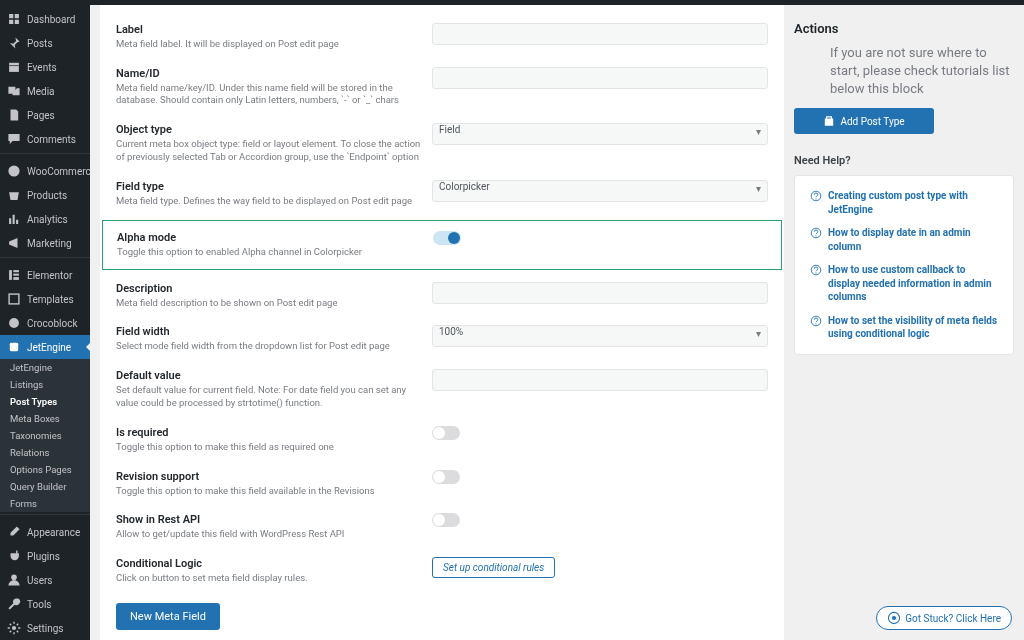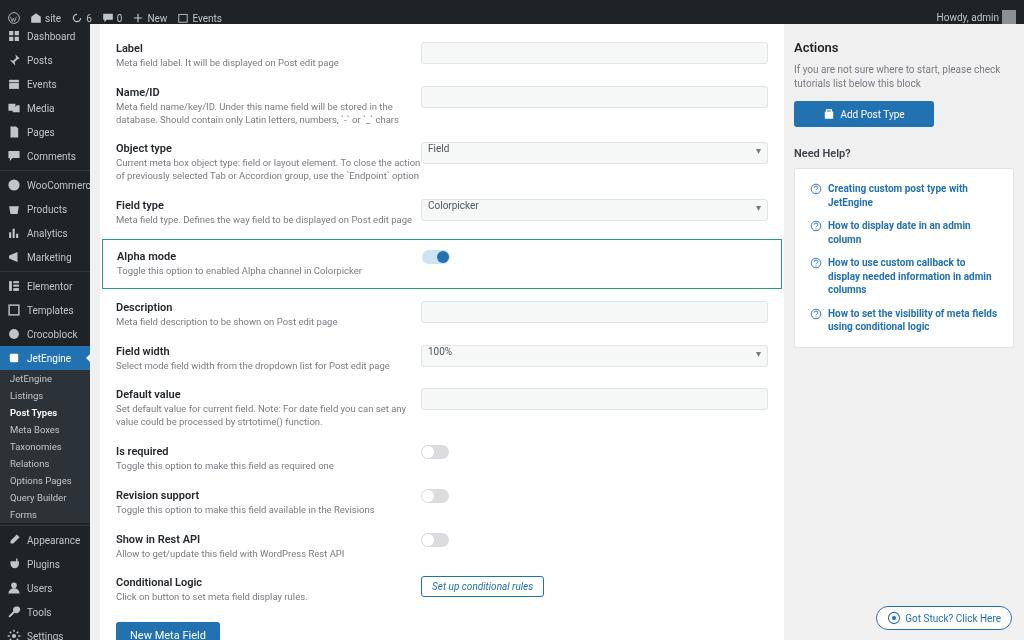--- a/index.html
+++ b/index.html
@@ -2,51 +2,51 @@
 <html><head>
 <meta charset="utf-8">
 <style>
 * { margin:0; padding:0; box-sizing:border-box; font-family:-apple-system,BlinkMacSystemFont,"Segoe UI",Roboto,sans-serif; }
 body { background:#f0f0f1; width:1024px; height:640px; overflow:hidden; font-size:11px; color:#3c434a; }
 .topbar { background:#1d2327; height:24px; display:flex; justify-content:space-between; align-items:flex-end; padding:0 8px; color:#c3c4c7; font-size:10px; }
 .topbar-left, .topbar-right { display:flex; align-items:center; gap:10px; }
 .topbar-item { display:flex; align-items:center; gap:3px; cursor:pointer; }
 .topbar-item svg { width:12px; height:12px; fill:#c3c4c7; }
 .avatar { width:14px; height:14px; background:#8c8f94; display:inline-block; }
-.main-wrap { display:flex; height:616px; }
+.main-wrap { display:flex; height:616px;align-items:flex-end; }
 .sidebar { width:90px; background:#1d2327; display:flex; flex-direction:column; overflow-y:auto; }
 .menu-item { padding:5px 7px; color:#c3c4c7; display:flex; align-items:center; gap:6px; cursor:pointer; font-size:10px; }
 .menu-item.active { background:#2271b1; color:#fff; position:relative; }
 .menu-item.active::after { content:""; position:absolute; right:-1px; top:50%; transform:translateY(-50%); border:5px solid transparent; border-right-color:#f0f0f1; }
 .menu-item svg { width:14px; height:14px; fill:currentColor; flex-shrink:0; }
 .submenu { background:#2c3338; }
 .submenu-item { padding:3px 8px 3px 10px; color:#c3c4c7; font-size:9.5px; cursor:pointer; }
 .submenu-item.active { color:#fff; font-weight:600; }
 .menu-sep { height:4px; border-top:1px solid #32373c; margin:2px 0; }
 .content { flex:1; display:flex; background:#f0f0f1; overflow:hidden; }
 .form-area { flex:1; background:#fff; margin:0 10px 0 10px; padding:10px 16px; overflow-y:auto; }
-.fld { display:flex; padding:8px 0; border-bottom:0; gap:0; }
+.fld { display:flex; padding:8px 0; border-bottom:0; gap:11px; }
 .fld.highlight { border:1.5px solid #23a26d; background:#fff; padding:10px 14px; margin:4px -14px; }
 .fld-lbl { width:305px; }
 .fld-lbl .title { font-size:11px; font-weight:600; color:#23282d; margin-bottom:2px; }
 .fld-lbl .desc { font-size:9.5px; color:#787c82; line-height:1.35; }
 .fld-ctrl { flex:1; }
 .input-text { width:100%; height:22px; background:#f6f7f7; border:1px solid #e2e4e7; border-radius:3px; padding:0 6px; font-size:10px; }
 .select { width:100%; height:22px; background:#f6f7f7; border:1px solid #e2e4e7; border-radius:3px; padding:0 32px 0 6px; font-size:10px; color:#50575e; appearance:none; position:relative; }
 .select-wrap { position:relative; }
 .select-wrap::after { content:"▾"; position:absolute; right:7px; top:3px; color:#787c82; font-size:10px; pointer-events:none; }
 .toggle { width:28px; height:14px; background:#dcdcde; border-radius:7px; position:relative; cursor:pointer; }
 .toggle::after { content:""; width:12px; height:12px; border-radius:50%; background:#fff; position:absolute; top:1px; left:1px; transition:.2s; }
 .toggle.on { background:#cce5f3; }
 .toggle.on::after { left:15px; background:#2271b1; }
 .btn-outline { background:#fff; border:1px solid #2271b1; color:#2271b1; padding:4px 10px; font-size:10px; border-radius:3px; cursor:pointer;font-style:italic; }
 .btn-primary { background:#2271b1; color:#fff; border:none; padding:7px 14px; font-size:11px; border-radius:3px; cursor:pointer; margin-top:10px; }
 .side-panel { width:230px; padding:16px 10px 0 0; }
 .sp-box h2 { font-size:13px; font-weight:600; margin-bottom:8px; color:#1d2327; }
-.sp-box p { font-size:10px; color:#787c82; line-height:1.4; margin-bottom:10px; }
+.sp-box p { font-size:13px; color:#787c82; line-height:1.4; margin-bottom:10px;margin-left:36px; }
 .btn-add { background:#2271b1; color:#fff; border:none; width:140px; padding:7px 10px; font-size:10px; border-radius:3px; cursor:pointer; display:flex; align-items:center; justify-content:center; gap:5px; }
 .btn-add svg { width:12px; height:12px; fill:#fff; }
 .help-box { margin-top:20px; }
 .help-box h3 { font-size:11px; font-weight:600; margin-bottom:8px; }
 .help-links { background:#fff; border:1px solid #e2e4e7; border-radius:3px; padding:8px 15px;font-weight:bold; }
 .help-link { display:flex; gap:6px; padding:5px 0; font-size:10px; color:#2271b1; cursor:pointer; line-height:1.35; }
 .help-link svg { width:12px; height:12px; flex-shrink:0; fill:#2271b1; margin-top:1px; }
 .stuck { position:fixed; bottom:10px; right:12px; background:#fff; border:1px solid #2271b1; border-radius:16px; padding:4px 10px; font-size:10px; color:#2271b1; display:flex; align-items:center; gap:4px; cursor:pointer; }
 .stuck svg { width:14px; height:14px; fill:#2271b1; }
 ::-webkit-scrollbar { width:0; }

